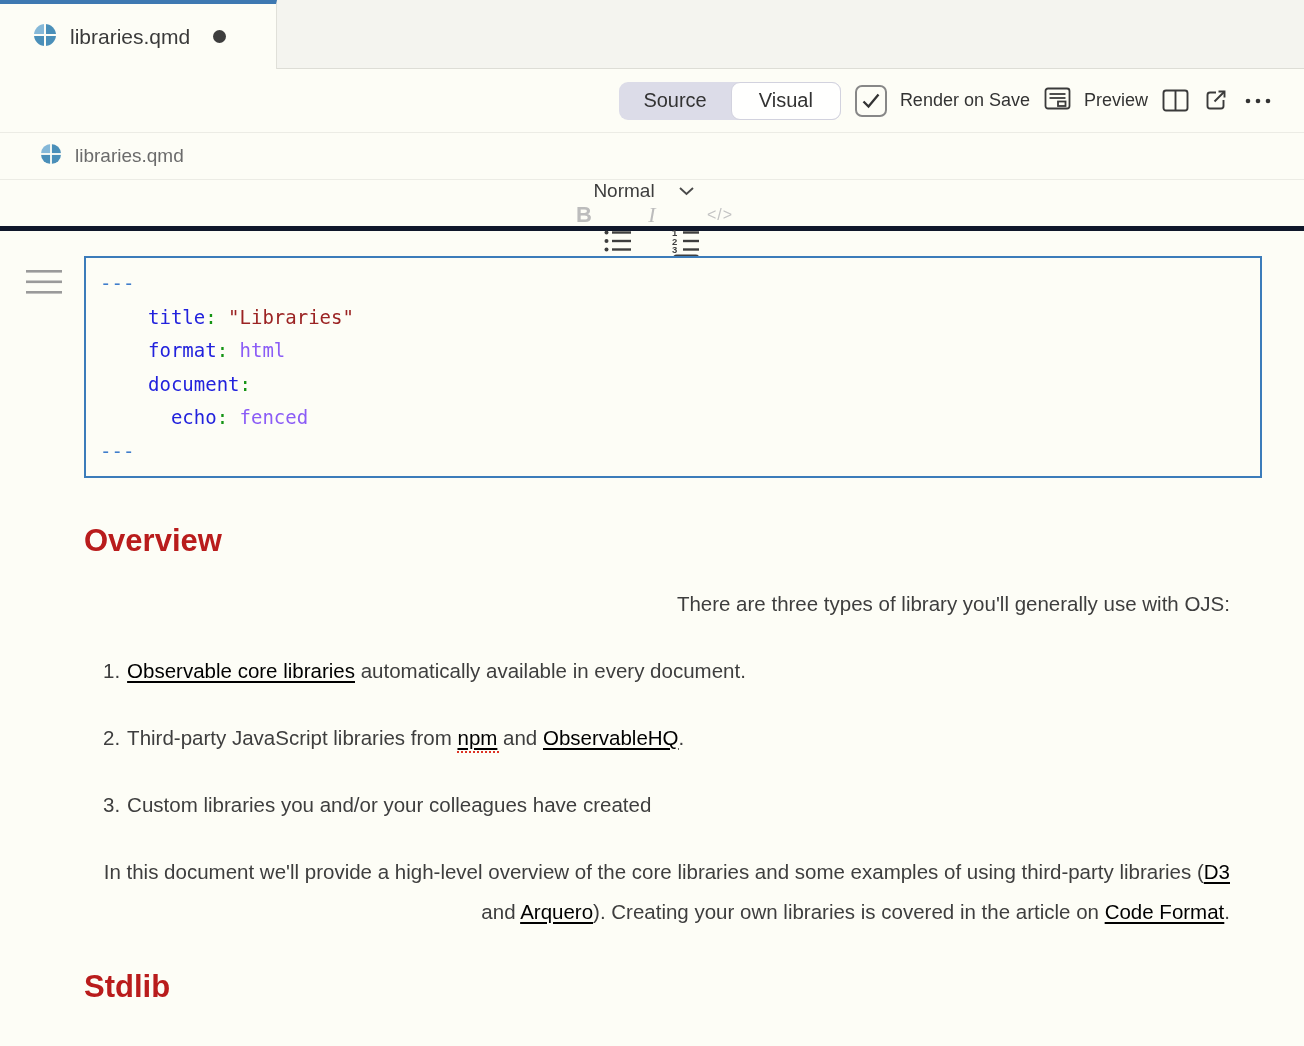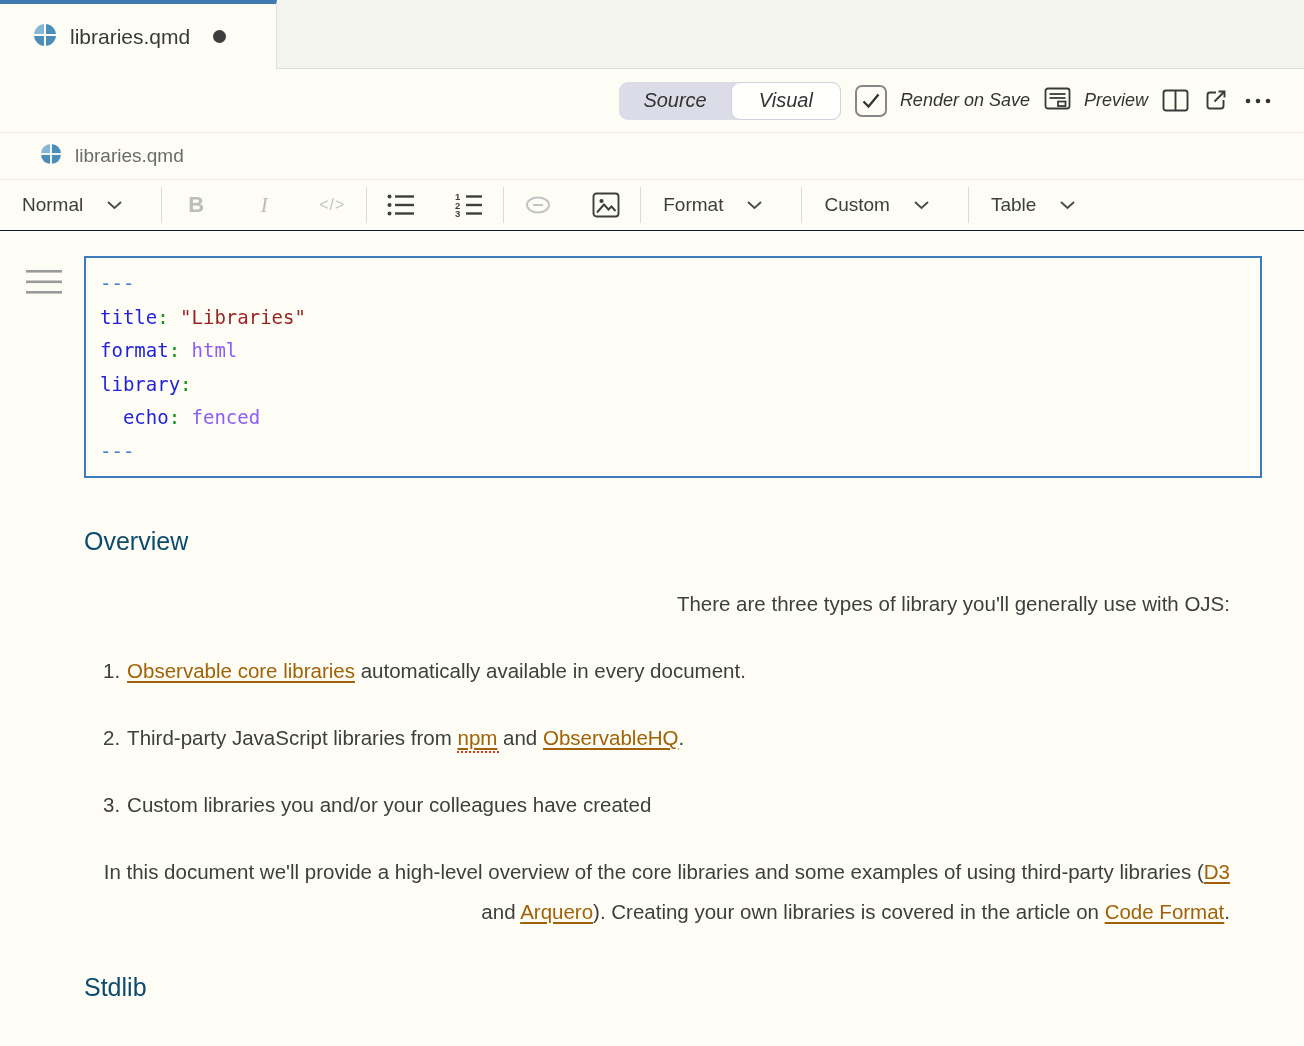--- a/index.html
+++ b/index.html
@@ -22,21 +22,21 @@
     cursor:pointer;
   }
   .tab-title { font-size:21px; color:#3a3a3a; }
   .mod-dot { width:13px; height:13px; border-radius:50%; background:#3d3d3d; margin-left:10px; }
   .tabbar-rest { flex:1; background:#f4f4ef; border-bottom:1px solid #ddddd6; }
 
   
   .top-toolbar {
     height:64px; border-bottom:1px solid #ecece5;
     display:flex; align-items:center; justify-content:flex-end;
-    padding-right:32px; gap:14px;font-style:italic;
+    padding-right:32px; gap:14px;
   }
   .seg-control {
     display:flex; align-items:center; height:38px;
     background:#dcdce8; border-radius:9px; font-size:20px; color:#333;
   }
   .seg { padding:0 24px; height:38px; display:flex; align-items:center; cursor:pointer; border-radius:9px; }
   .seg.selected { background:#fffffe; border:1px solid #d2d2de; padding:8px 27px; }
   .check-group, .preview-group { display:flex; align-items:center; gap:13px; cursor:pointer; }
   .checkbox {
     width:32px; height:32px; border:2px solid #878787; border-radius:7px;
@@ -48,22 +48,22 @@
 
   
   .breadcrumb {
     height:47px; border-bottom:1px solid #ecece5;
     display:flex; align-items:center; padding-left:40px; gap:13px;
     font-size:19px; color:#6b6b6b;
   }
 
   
   .format-toolbar {
-    height:51px; border-bottom:1px solid #0f172a;
-    display:flex; align-items:center; font-size:19px; color:#3d3d3d;
+    height:51px; border-bottom:5px solid #0f172a;
+    display:flex; align-items:center; font-size:19px; color:#3d3d3d;flex-direction:column;
   }
   .ft-group { display:flex; align-items:center; }
   .ft-sep { width:1px; height:36px; background:#dcdcd6; }
   .ft-drop { display:flex; align-items:center; gap:23px; padding:0 38px 0 22px; cursor:pointer; }
   .ft-btn { width:68px; display:flex; justify-content:center; align-items:center; cursor:pointer; }
   .glyph-b { font-weight:700; font-size:22px; color:#bcbcbc; }
   .glyph-i { font-family:"Liberation Serif", serif; font-style:italic; font-size:22px; color:#bcbcbc; }
   .glyph-code { font-size:16px; color:#c3c3c3; letter-spacing:1px; }
 
   
@@ -72,34 +72,34 @@
   .drag-handle { position:absolute; left:-58px; top:13px; cursor:grab; }
   .yaml-block {
     border:2px solid #3c7cba;
     background:#fdfdf6;
     padding:9px 10px 8px 14px;
     font-family:"DejaVu Sans Mono", monospace;
     font-size:19px; line-height:33.5px; color:#3d3d3d;
     cursor:text;
   }
   .code-line { white-space:pre; }
-  .tok-key    { color:#2222dd; }
+  .tok-key    { color:#2222dd;margin-left:48px; }
   .tok-colon  { color:#149414; }
   .tok-string { color:#9b2323; }
   .tok-delim  { color:#3f7dcc; }
   .tok-plain  { color:#8b5cf6; }
 
   .doc { margin:0 42px 0 84px; max-width:1146px; font-size:20.5px; line-height:40px; color:#3e3e3e; }
-  .doc h2 { font-size:25px; line-height:38px; font-weight:400; color:#0c4a6e; margin:44px 0 24px; }
+  .doc h2 { font-size:31px; line-height:38px; font-weight:700; color:#b91c1c; margin:44px 0 24px; }
   .doc h2.cut { margin:36px 0 0; }
   .doc p { margin:15px 0 27px;text-align:right; }
   .doc ol { list-style:none; margin:0 0 27px; }
   .doc-li { display:flex; margin-bottom:27px; padding-left:19px; }
   .li-num { flex:0 0 auto; margin-right:7px; }
-  .doc-link { color:#a16207; text-decoration:underline; text-decoration-thickness:1.5px; text-underline-offset:3px; }
+  .doc-link { color:#000000; text-decoration:underline; text-decoration-thickness:1.5px; text-underline-offset:3px; }
   .spell { position:relative; }
   .spell::after {
     content:""; position:absolute; left:0; right:-2px; bottom:-4px;
     border-bottom:2.5px dotted #dd3325;
   }
 </style>
 </head>
 <body>
 
 <div class="tabbar">
@@ -268,21 +268,21 @@
       <svg width="36" height="27" viewBox="0 0 36 27">
         <rect x="0" y="1" width="36" height="2.6" fill="#9a9a9a"></rect>
         <rect x="0" y="11.5" width="36" height="2.6" fill="#9a9a9a"></rect>
         <rect x="0" y="22" width="36" height="2.6" fill="#9a9a9a"></rect>
       </svg>
     </span>
     <div class="yaml-block">
         <div class="code-line"><span class="tok-delim">---</span></div>
         <div class="code-line"><span class="tok-key">title</span><span class="tok-colon">:</span><span class="tok-plain"> </span><span class="tok-string">"Libraries"</span></div>
         <div class="code-line"><span class="tok-key">format</span><span class="tok-colon">:</span><span class="tok-plain"> html</span></div>
-        <div class="code-line"><span class="tok-key">library</span><span class="tok-colon">:</span></div>
+        <div class="code-line"><span class="tok-key">document</span><span class="tok-colon">:</span></div>
         <div class="code-line"><span class="tok-plain">  </span><span class="tok-key">echo</span><span class="tok-colon">:</span><span class="tok-plain"> fenced</span></div>
         <div class="code-line"><span class="tok-delim">---</span></div>
       </div>
   </div>
 
   <div class="doc">
     <h2>Overview</h2>
     <p>There are three types of library you'll generally use with OJS:</p>
     <ol>
         <li class="doc-li">

